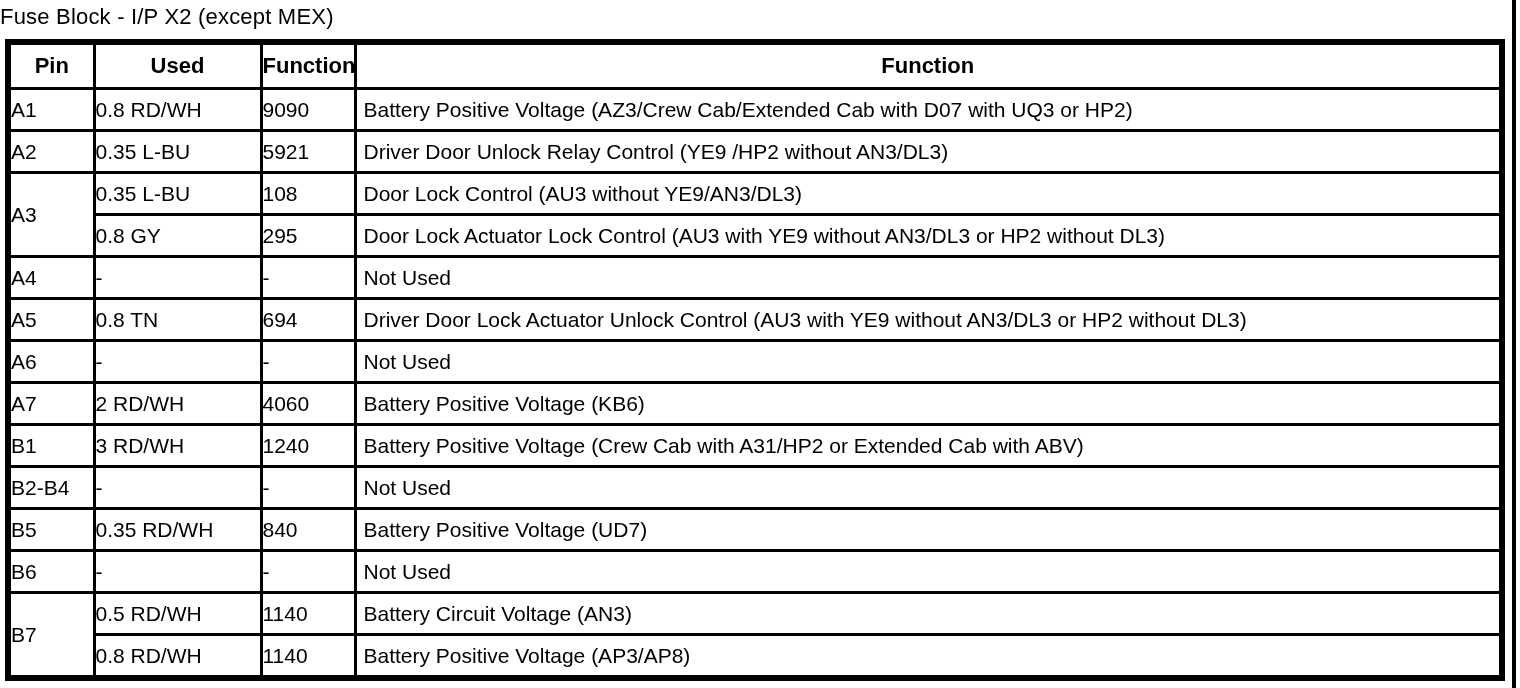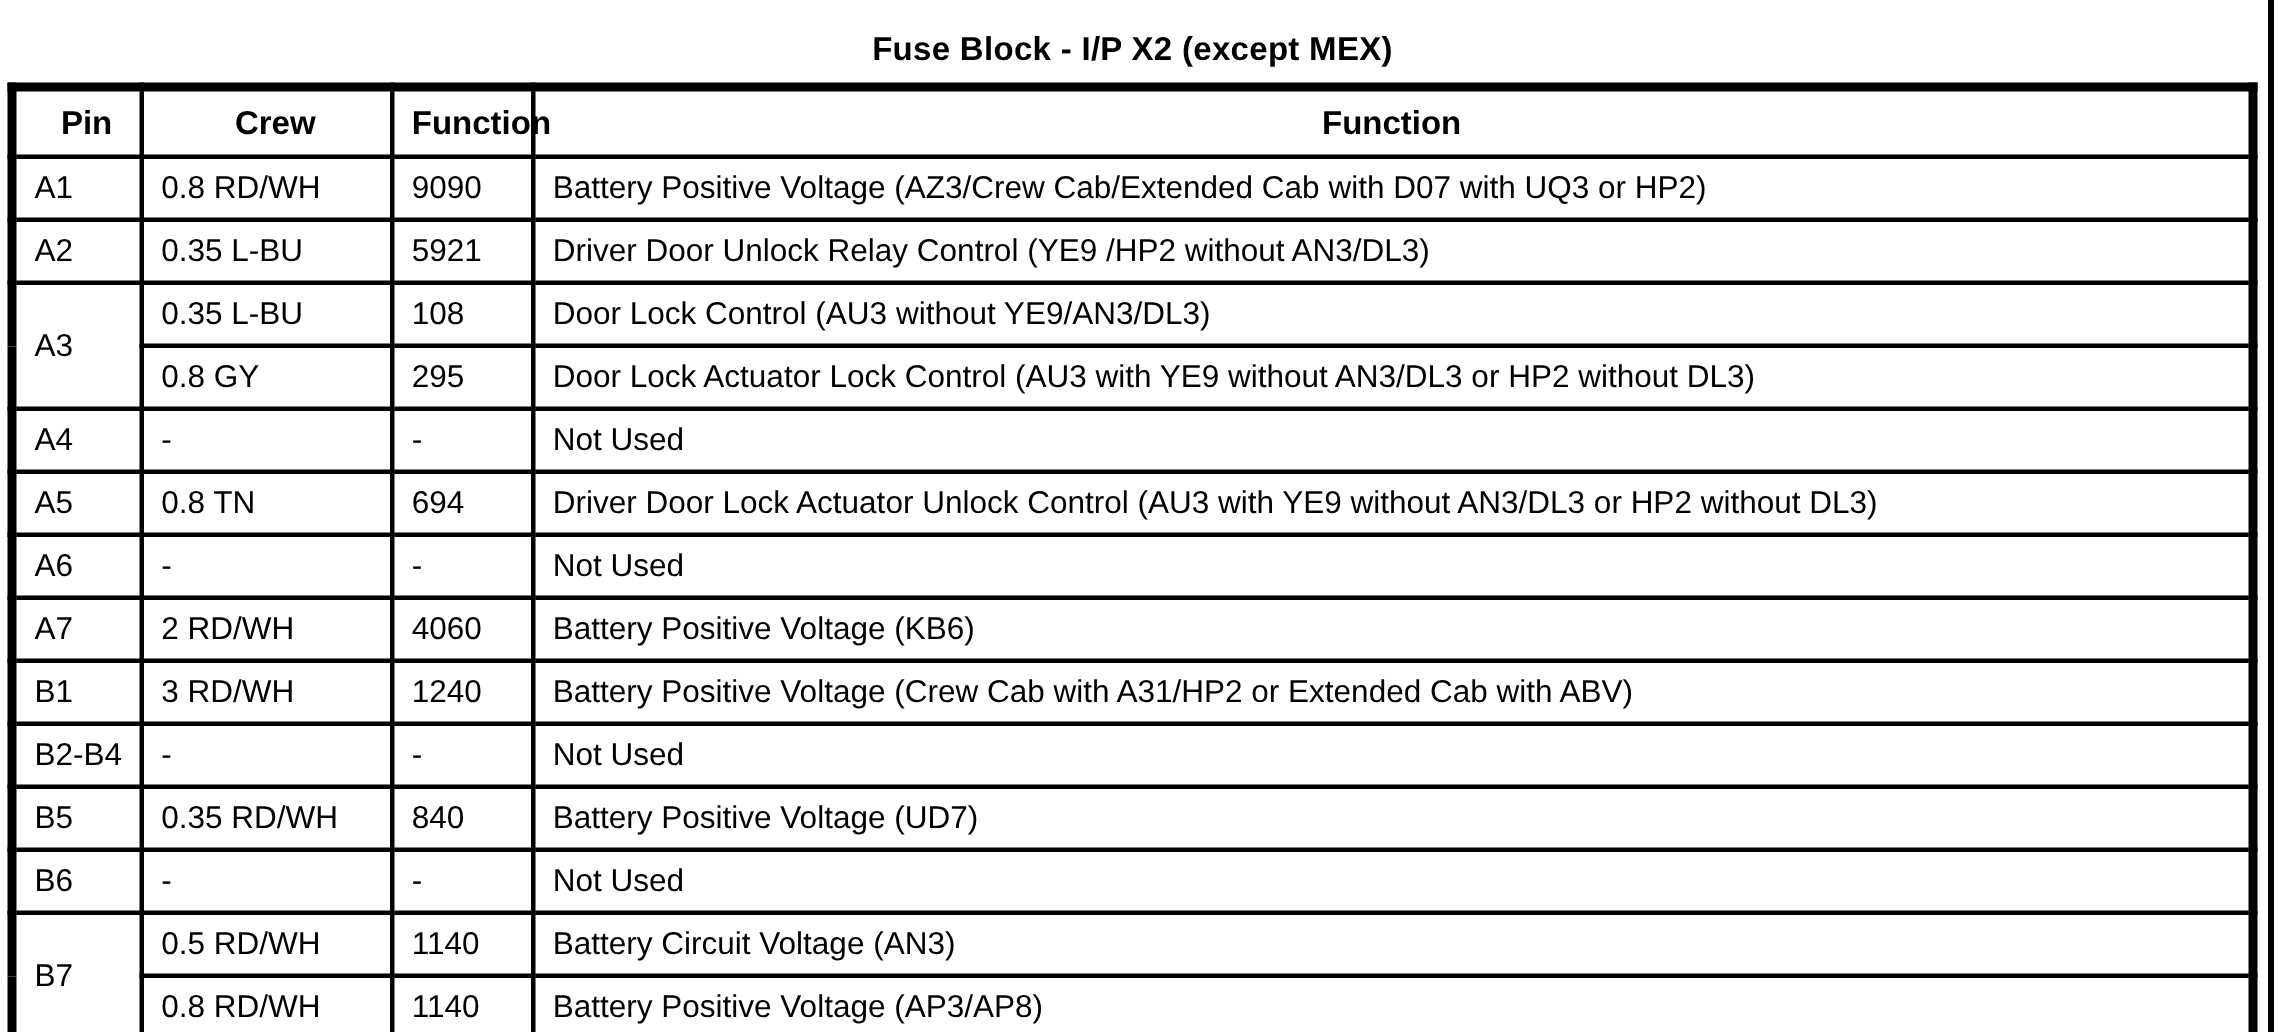--- a/index.html
+++ b/index.html
@@ -7,38 +7,37 @@
     padding: 0;
     width: 1520px;
     height: 688px;
     background: #ffffff;
     color: #000000;
     font-family: "Liberation Sans", sans-serif;
     overflow: hidden;
     position: relative;
   }
   .page-title {
-    margin-top: 20px;
+    margin-top: 4px;
     width: 1510px;
-    text-align: center;
+    text-align: left;
     font-size: 22px;
-    font-weight: bold;
+    font-weight: normal;
     letter-spacing: 0.2px;
   }
   table.fuse-table {
     border-collapse: collapse;
     table-layout: fixed;
     margin-left: 5px;
     margin-top: 9px;
     width: 1500px;
     background: #ffffff;
   }
   table.fuse-table, table.fuse-table th, table.fuse-table td {
     border: 3px solid #000000;
-    padding-left: 12px;
   }
   table.fuse-table {
     border-width: 6px;
   }
   th {
     height: 42px;
     font-size: 22px;
     font-weight: bold;
     text-align: center;
     vertical-align: middle;
@@ -79,21 +78,21 @@
 <table class="fuse-table">
   <colgroup>
     <col class="c-pin">
     <col class="c-wire">
     <col class="c-circuit">
     <col class="c-func">
   </colgroup>
   <thead>
     <tr>
       <th>Pin</th>
-      <th>Crew</th>
+      <th>Used</th>
       <th>Function</th>
       <th class="func" style="text-align:center;padding-left:0;">Function</th>
     </tr>
   </thead>
   <tbody>
       <tr>
         <td class="pin" rowspan="1">A1</td>
         <td class="wire">0.8 RD/WH</td>
         <td class="circuit">9090</td>
         <td class="func">Battery Positive Voltage (AZ3/Crew Cab/Extended Cab with D07 with UQ3 or HP2)</td>

